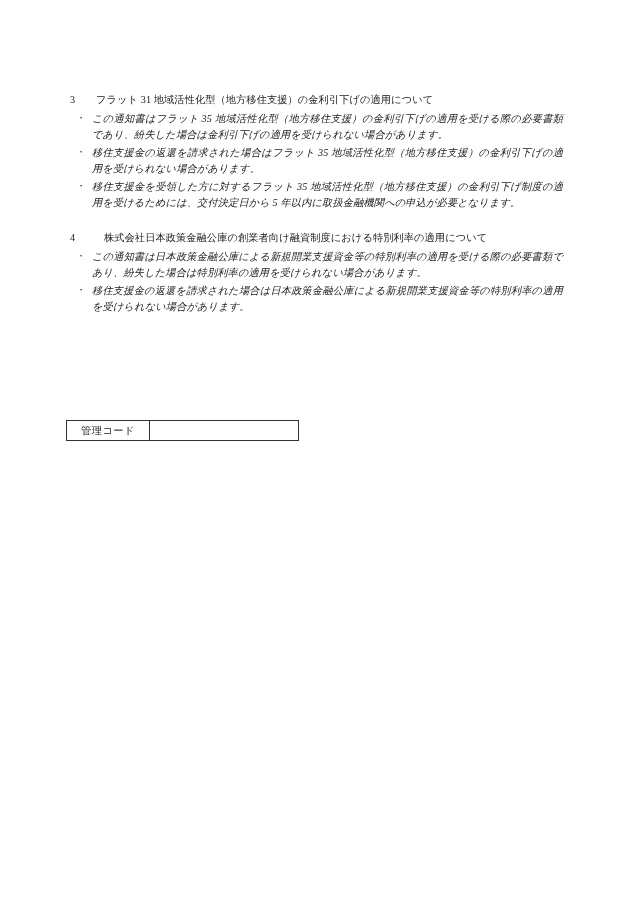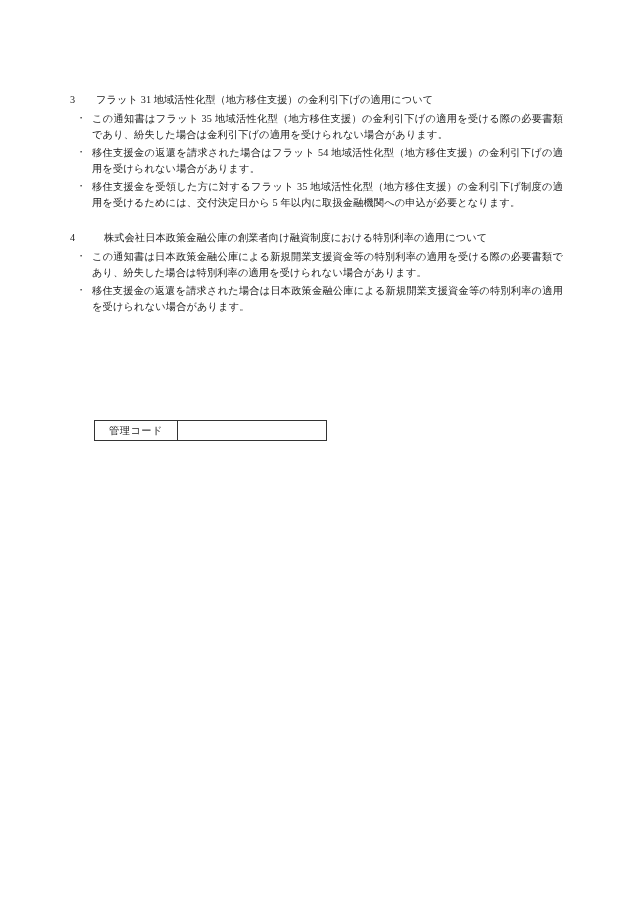--- a/index.html
+++ b/index.html
@@ -71,24 +71,25 @@
     width: 22px;
     text-align: center;
     font-size: 9.5px;
     line-height: 1.62;
   }
   .bullet-text {
     flex: 1 1 auto;
     text-align: justify;
     text-justify: inter-character;
     padding-right: 1px;
+    font-style: italic;
   }
   .table-wrap {
     position: absolute;
-    left: 94px;
+    left: 66px;
     top: 420px;
   }
   table.code-table {
     border-collapse: collapse;
     font-size: 10.2px;
   }
   table.code-table td {
     border: 1px solid #333333;
     height: 17px;
     padding: 1px 6px;
@@ -118,21 +119,21 @@
         <span class="section-gap-1"></span>
         <span class="section-title">フラット 31 地域活性化型（地方移住支援）の金利引下げの適用について</span>
       </div>
       <ul class="bullets">
         <li class="bullet">
           <span class="bullet-mark">・</span>
           <span class="bullet-text">この通知書はフラット 35 地域活性化型（地方移住支援）の金利引下げの適用を受ける際の必要書類であり、紛失した場合は金利引下げの適用を受けられない場合があります。</span>
         </li>
         <li class="bullet">
           <span class="bullet-mark">・</span>
-          <span class="bullet-text">移住支援金の返還を請求された場合はフラット 54 地域活性化型（地方移住支援）の金利引下げの適用を受けられない場合があります。</span>
+          <span class="bullet-text">移住支援金の返還を請求された場合はフラット 35 地域活性化型（地方移住支援）の金利引下げの適用を受けられない場合があります。</span>
         </li>
         <li class="bullet">
           <span class="bullet-mark">・</span>
           <span class="bullet-text">移住支援金を受領した方に対するフラット 35 地域活性化型（地方移住支援）の金利引下げ制度の適用を受けるためには、交付決定日から 5 年以内に取扱金融機関への申込が必要となります。</span>
         </li>
       </ul>
     </div>
 
     <div class="section">
       <div class="section-head">

